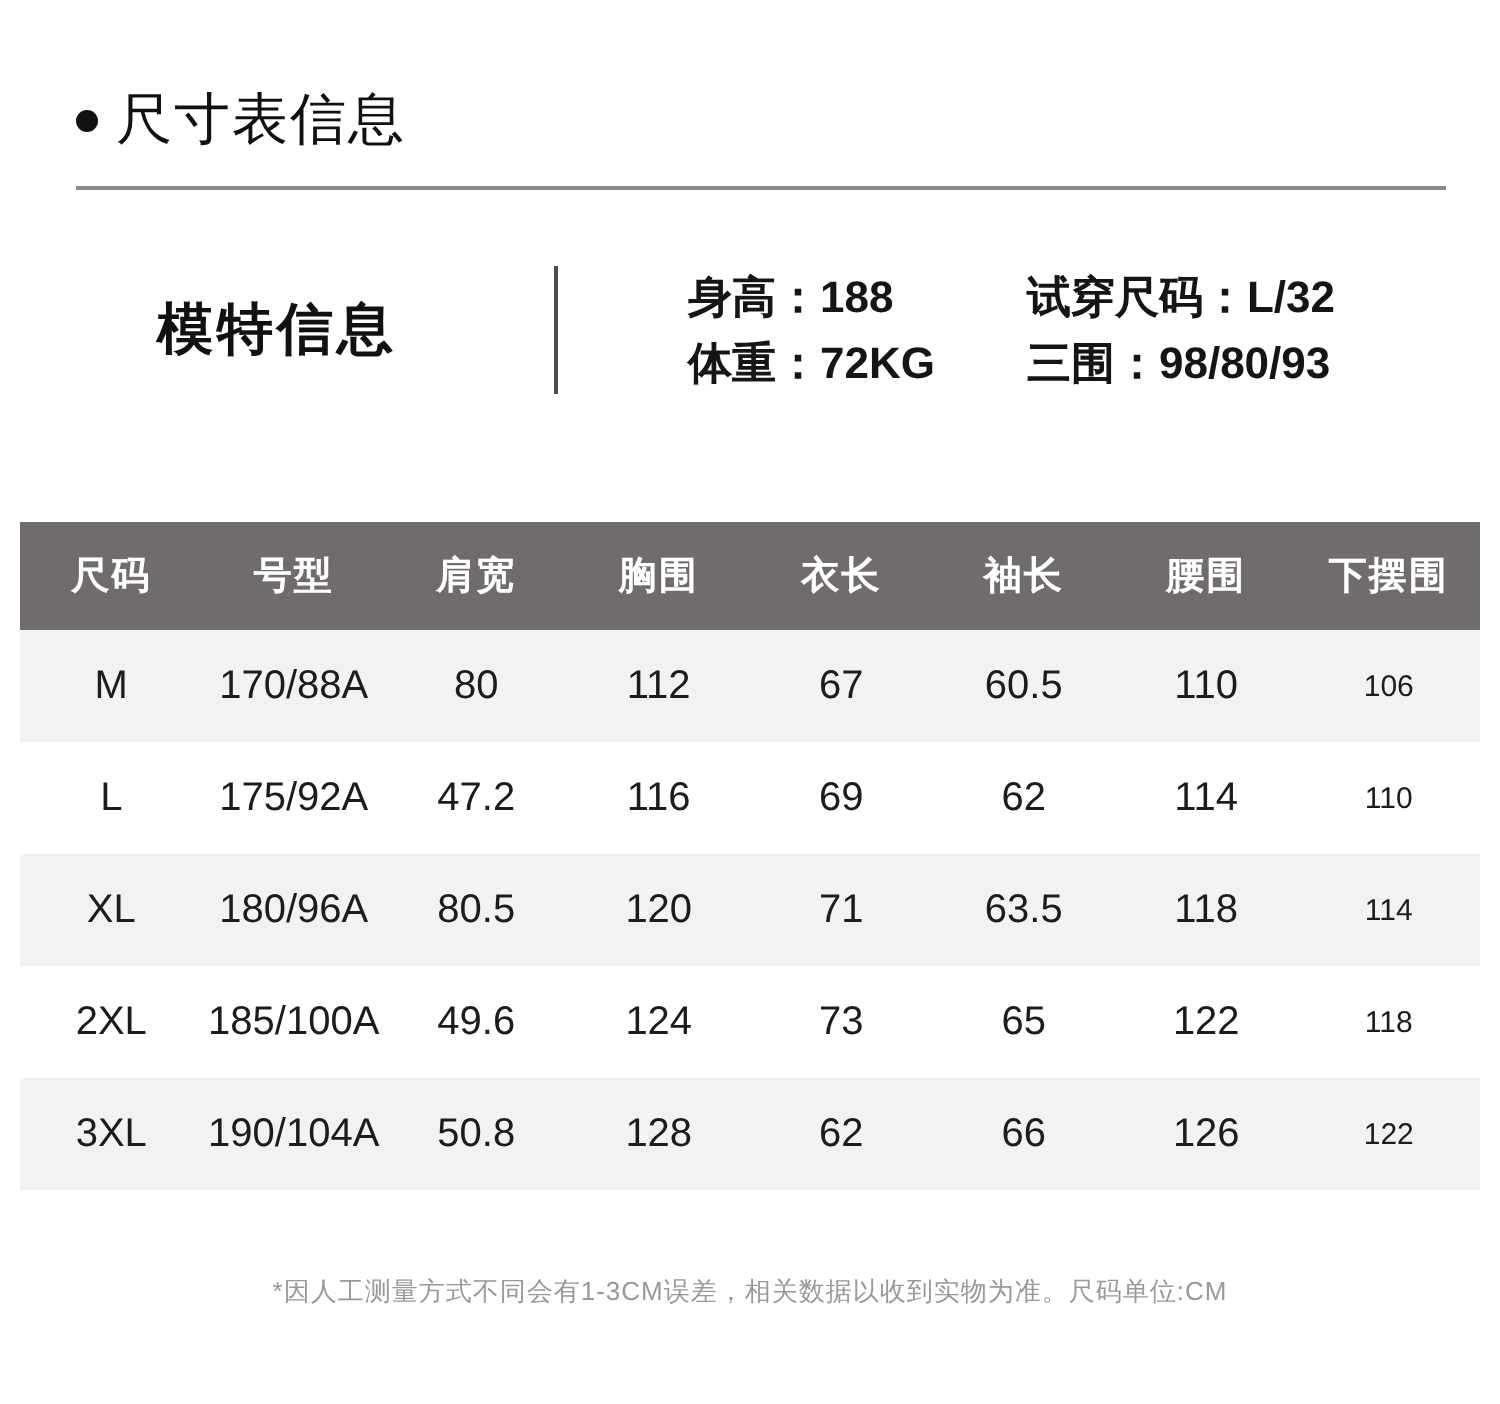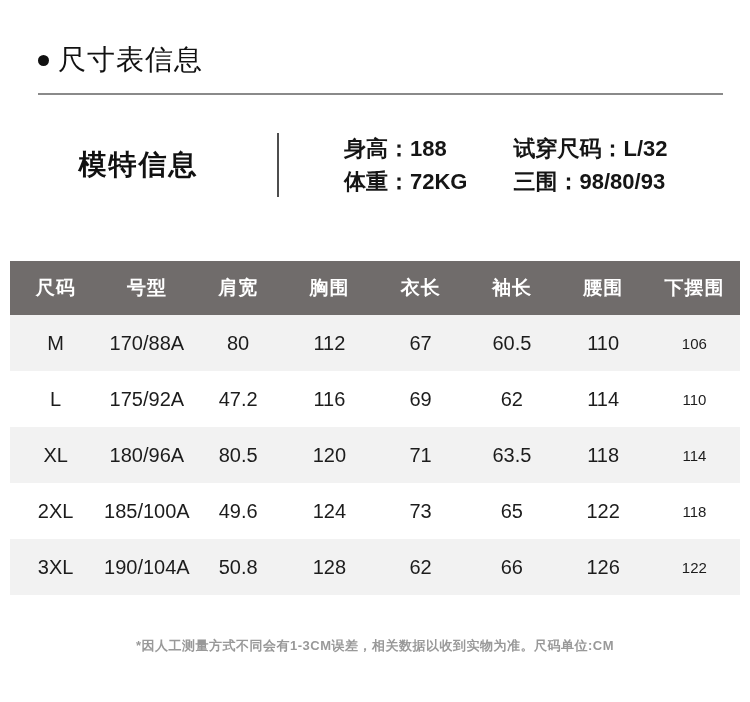--- a/index.html
+++ b/index.html
@@ -110,21 +110,20 @@
   }
   .td.c7 { font-size: 15px; }
 
   
   .footnote {
     margin-top: 42px;
     text-align: center;
     font-size: 13px;
     color: #999999;
     letter-spacing: 0.5px;
-    font-weight: bold;
   }
 </style>
 </head>
 <body>
 
 <div class="page">
 
   <div class="title-row">
     <span class="bullet"></span>
     <span class="page-title">尺寸表信息</span>

